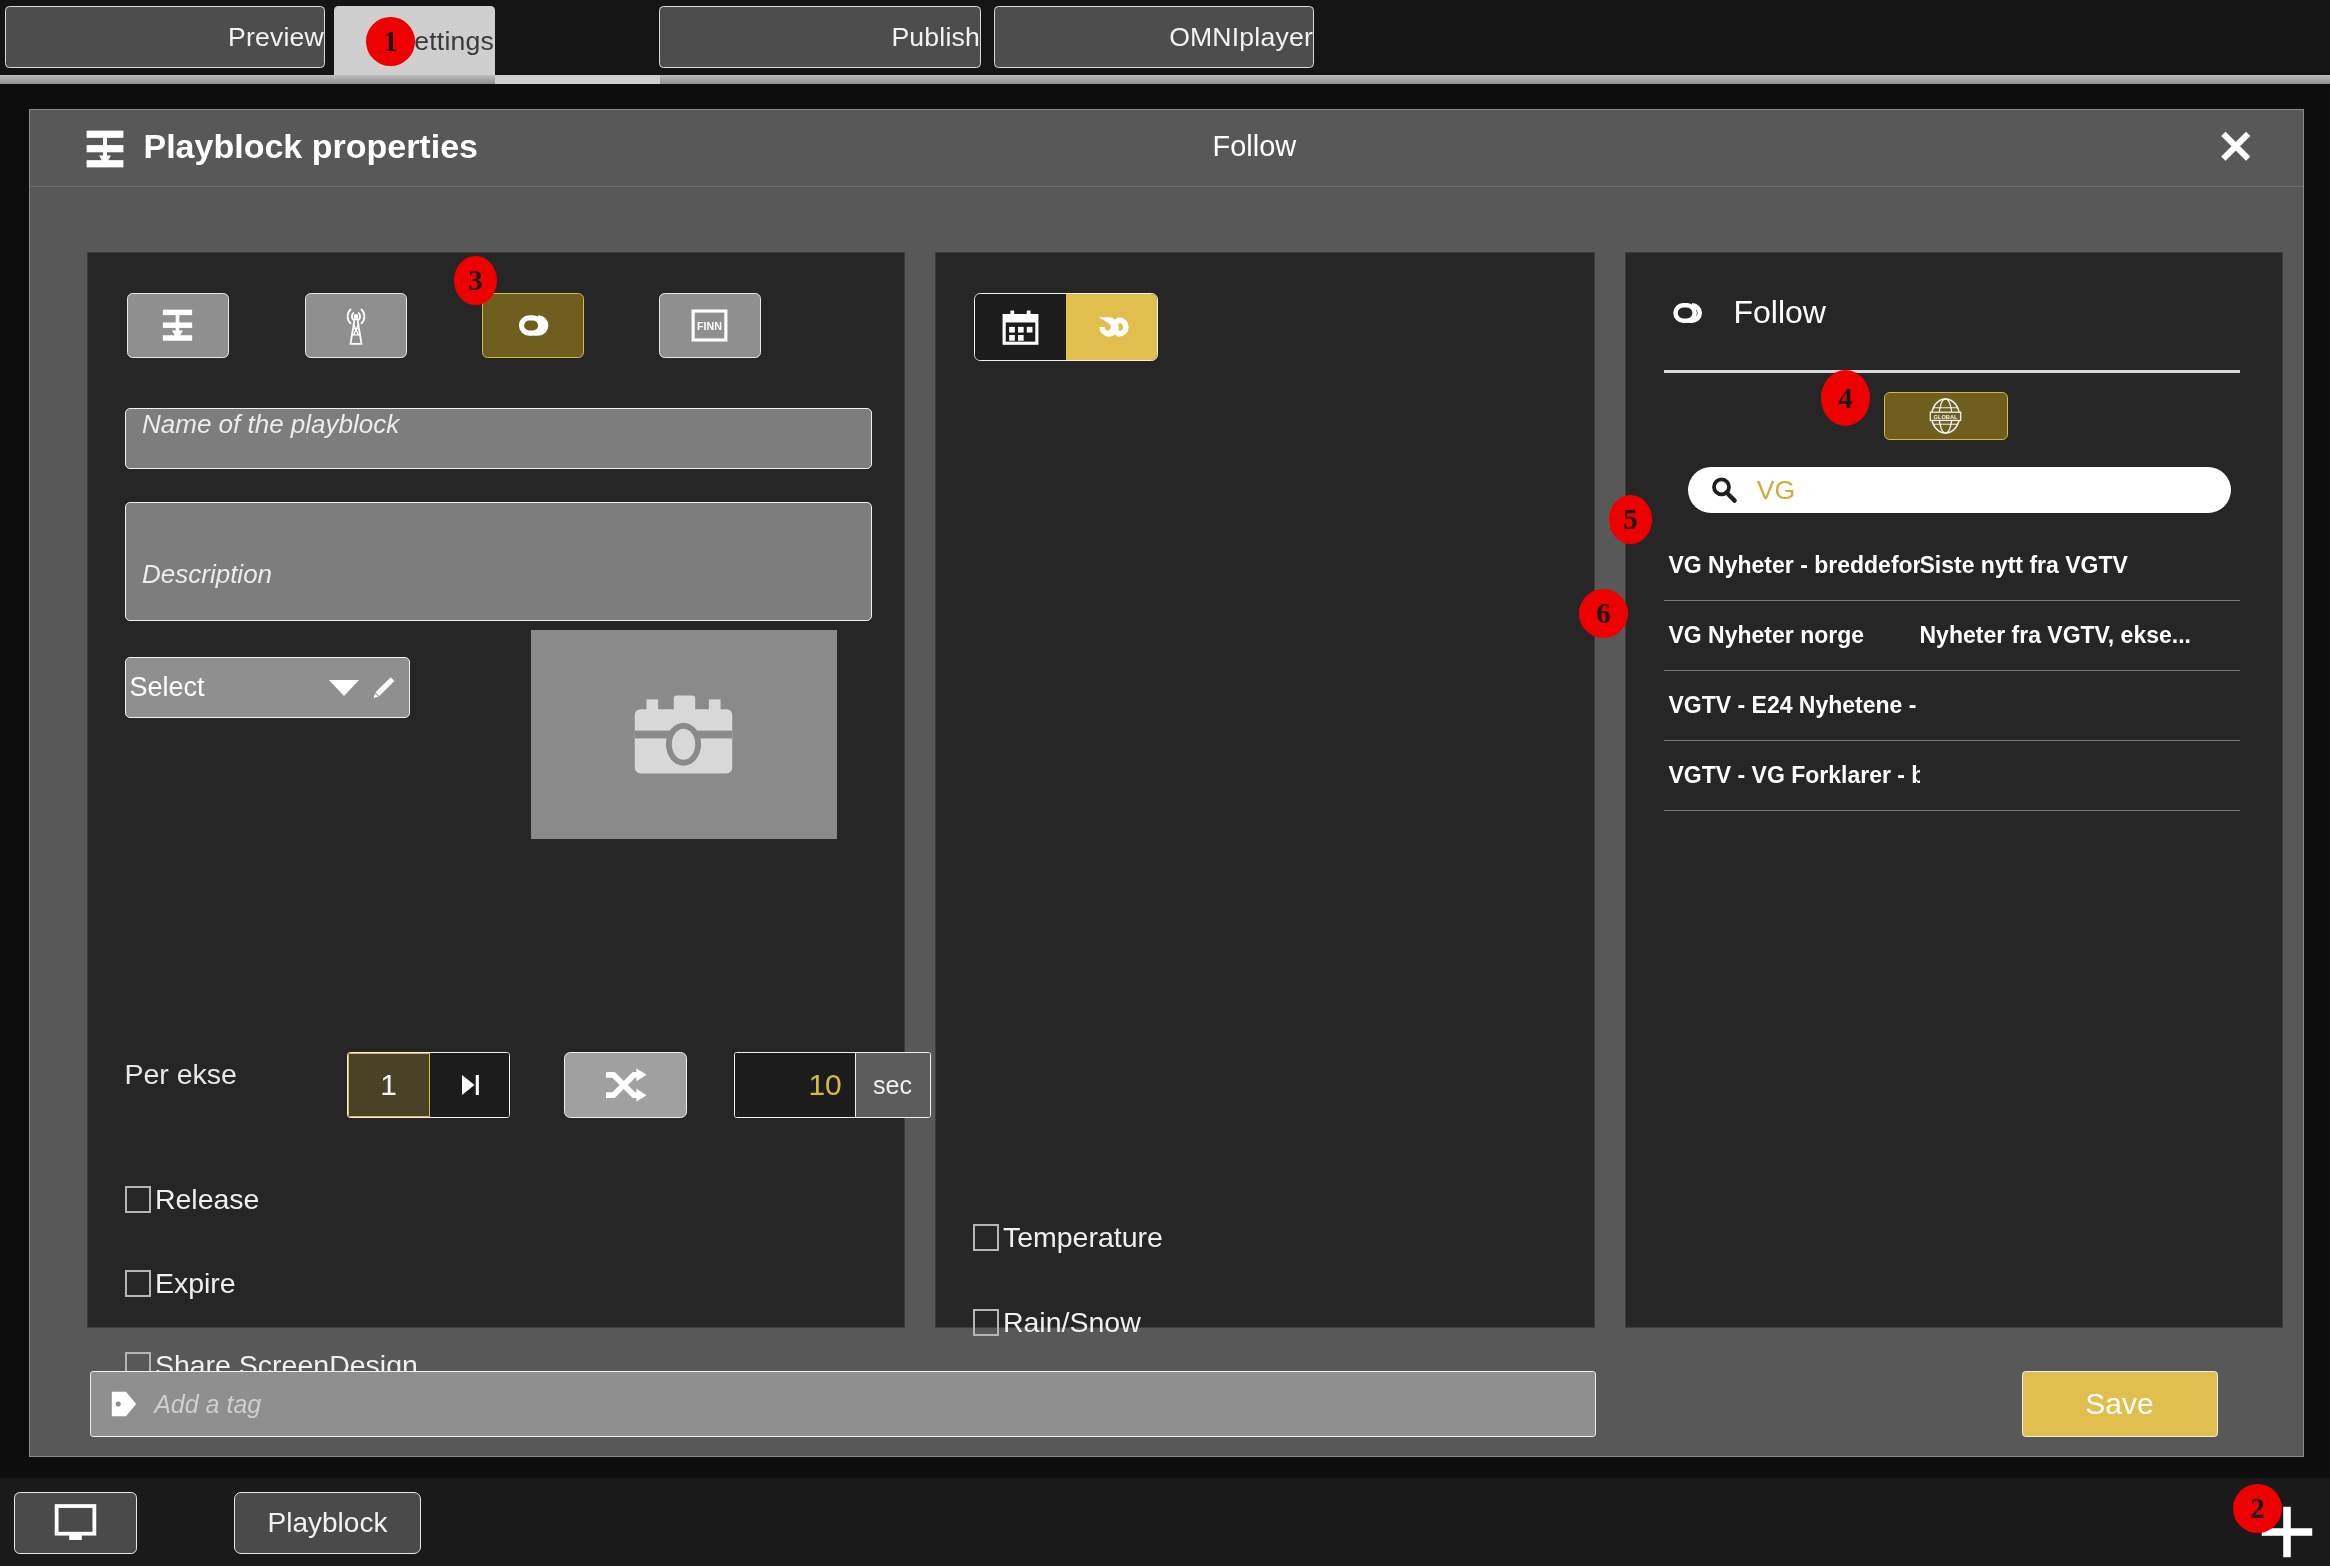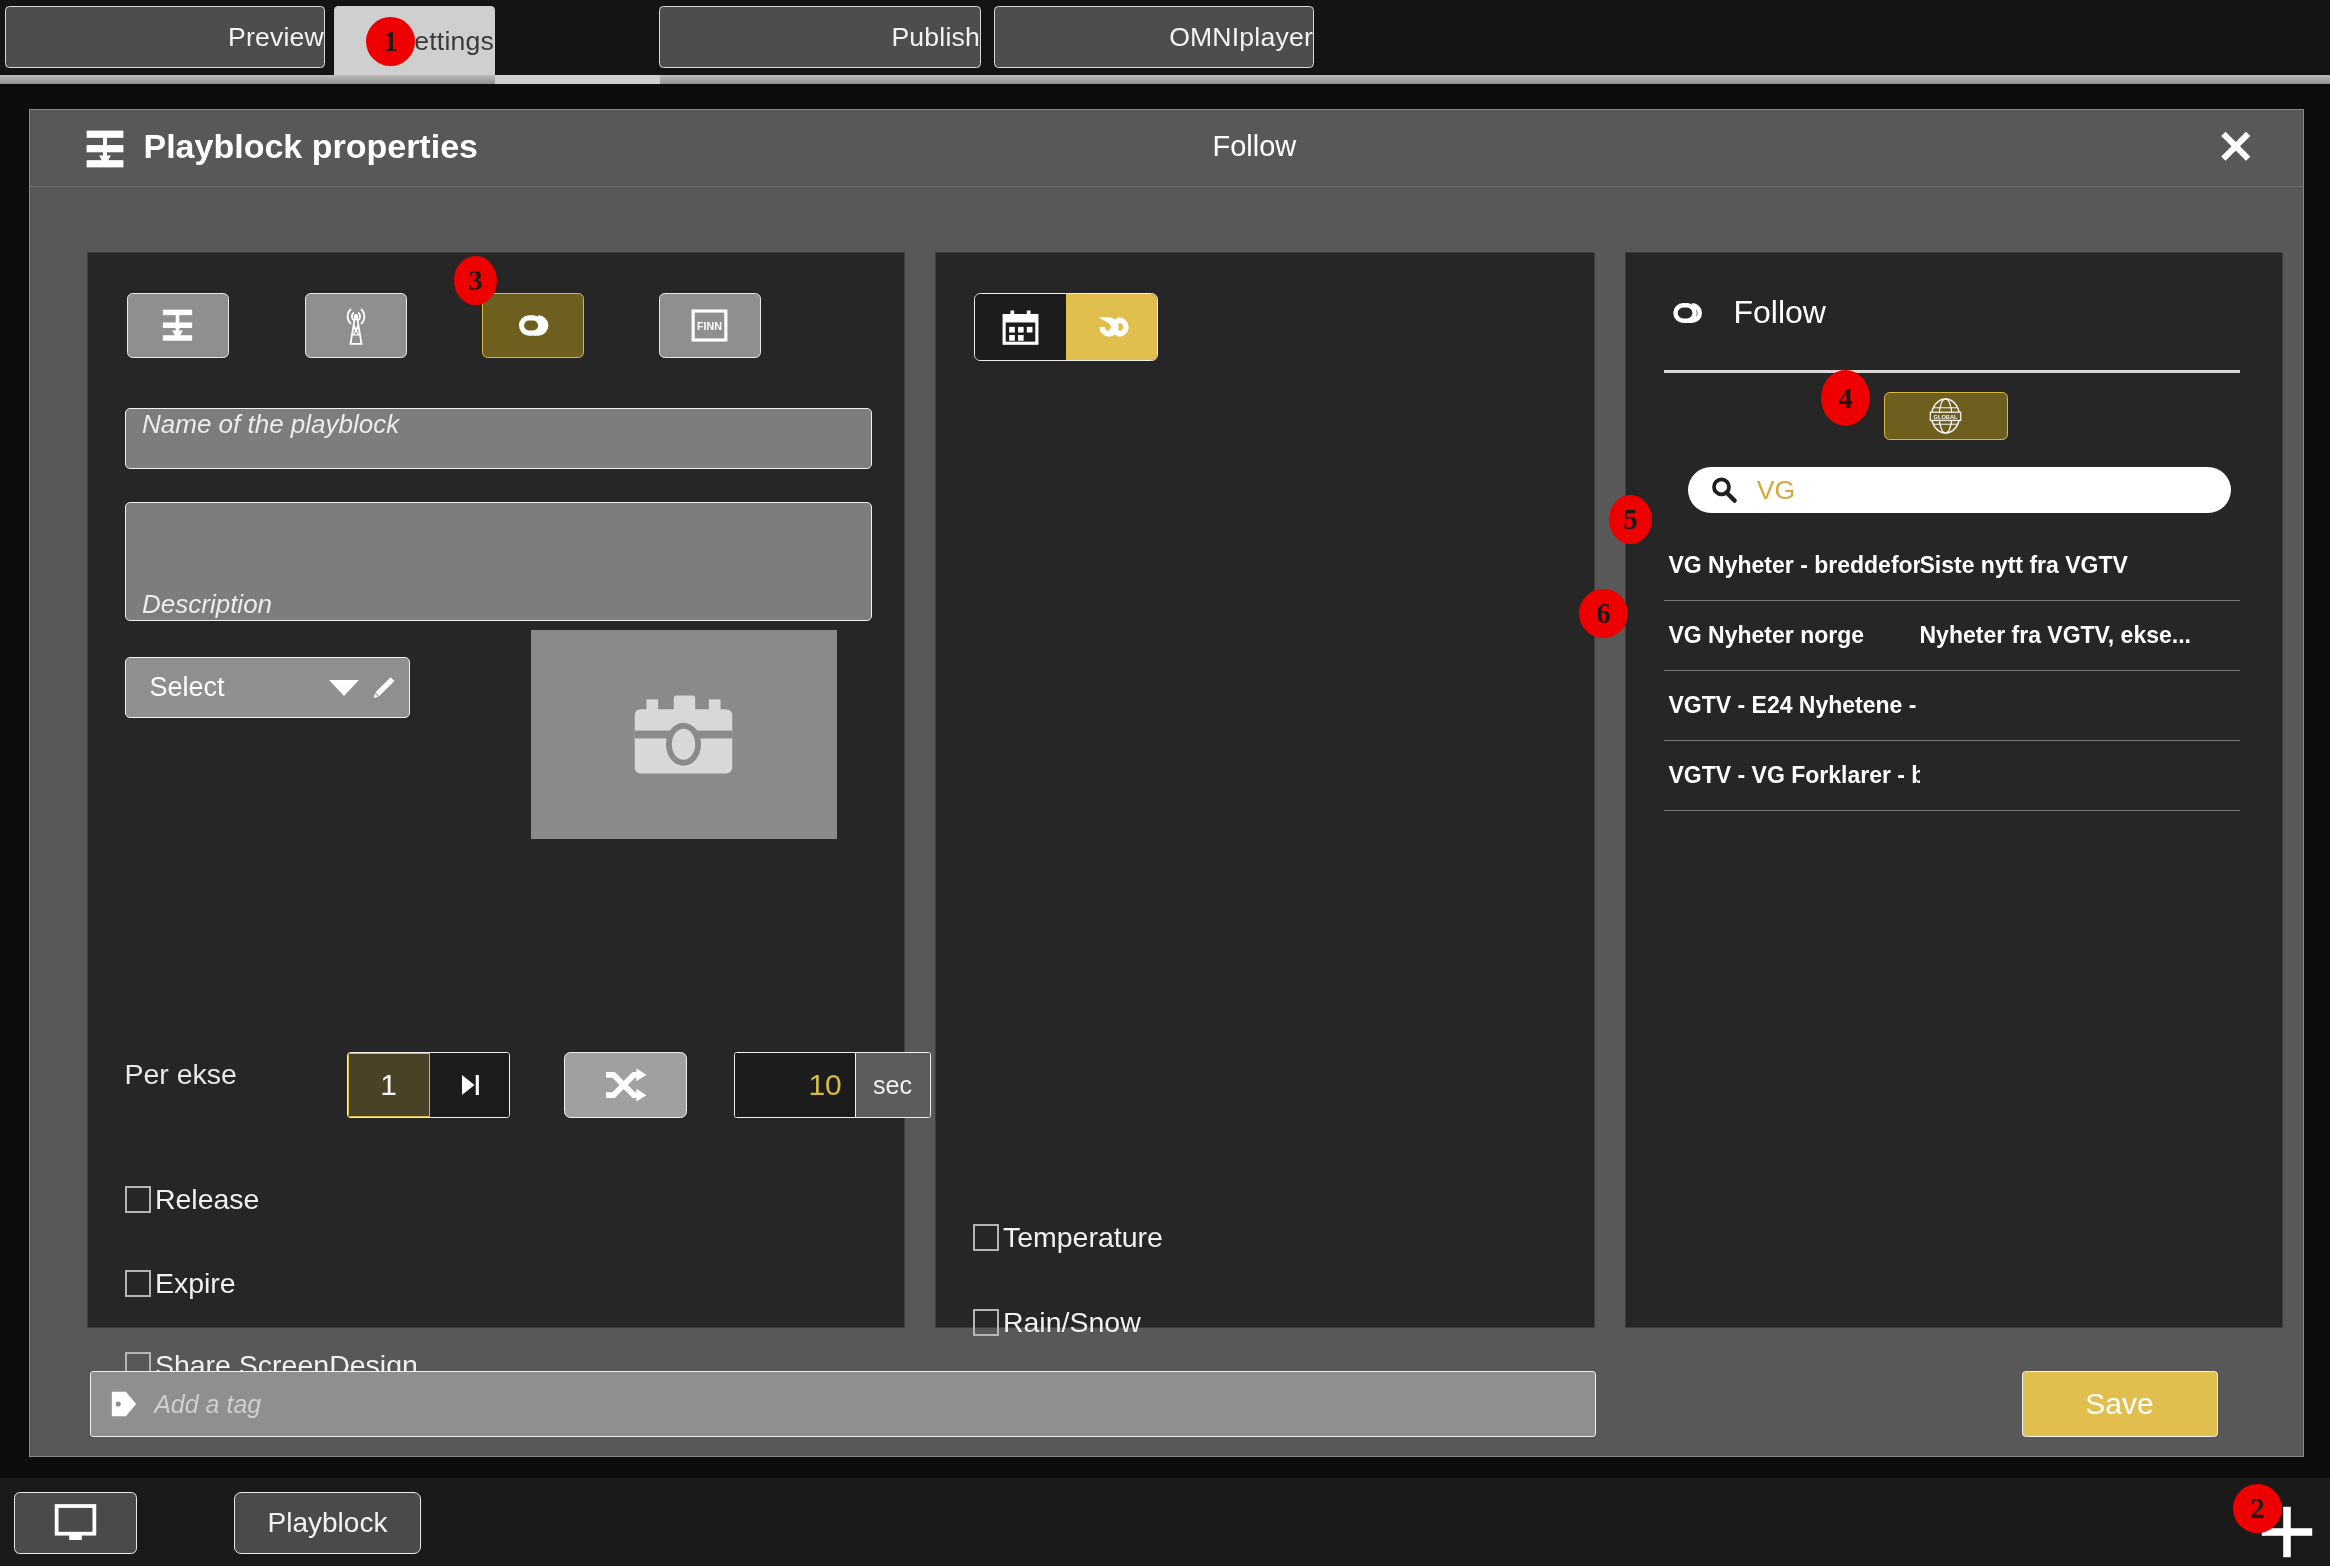--- a/index.html
+++ b/index.html
@@ -119,35 +119,35 @@
     border-radius: 5px;
     color: #ececec;
     font-size: 26px; font-style: italic;
     padding: 0 16.5px;
     display: flex; 
     cursor: text;
   }
   #fldName { left: 37px; top: 155px; width: 747px; height: 61px; }
   #fldDesc {
     left: 37px; top: 249px; width: 747px; height: 119px;
-    align-items: flex-end; padding-top: 25px;
+    align-items: center; padding-top: 25px;
   }
 
   
   #selectBox {
     position: absolute; left: 37px; top: 404px;
     width: 285px; height: 61px;
     background: #8f8f8f;
     border: 1.9px solid #f0f0f0;
     border-radius: 5px;
     display: flex; align-items: center;
     cursor: pointer;
   }
   #selectBox .lbl {
-    font-size: 27px; color: #ffffff; padding-left: 24px; flex: 1;
+    font-size: 27px; color: #ffffff; padding-left: 4px; flex: 1;
   }
   .caret {
     width: 0; height: 0;
     border-left: 15px solid transparent;
     border-right: 15px solid transparent;
     border-top: 16.5px solid #ffffff;
     margin-right: 10px;
   }
   .pencil { width: 28px; height: 28px; margin-right: 11.4px; }
 

